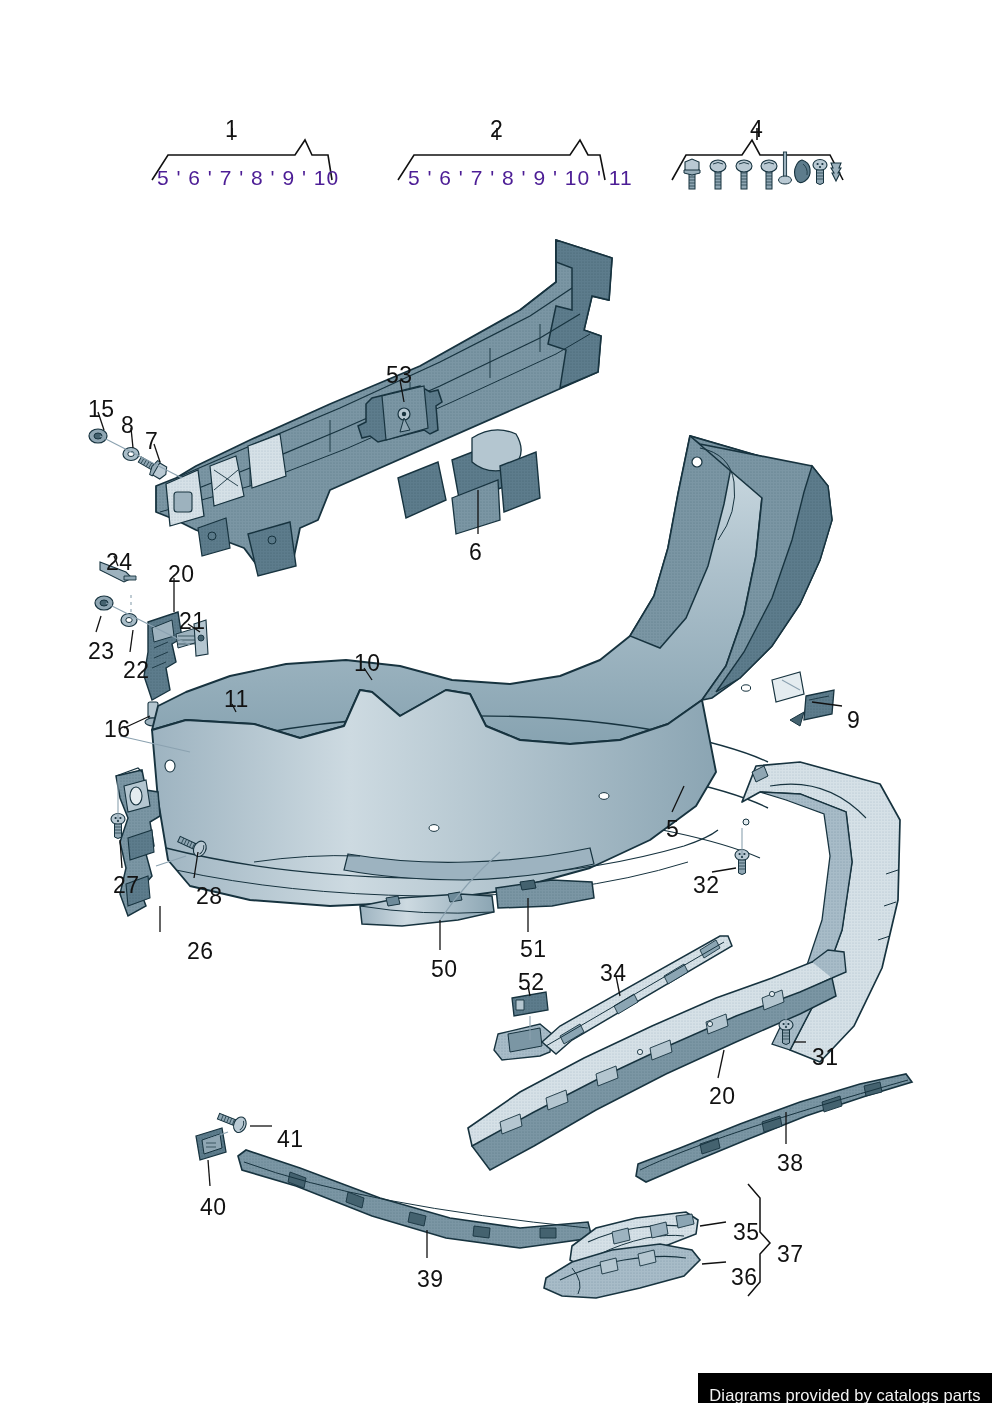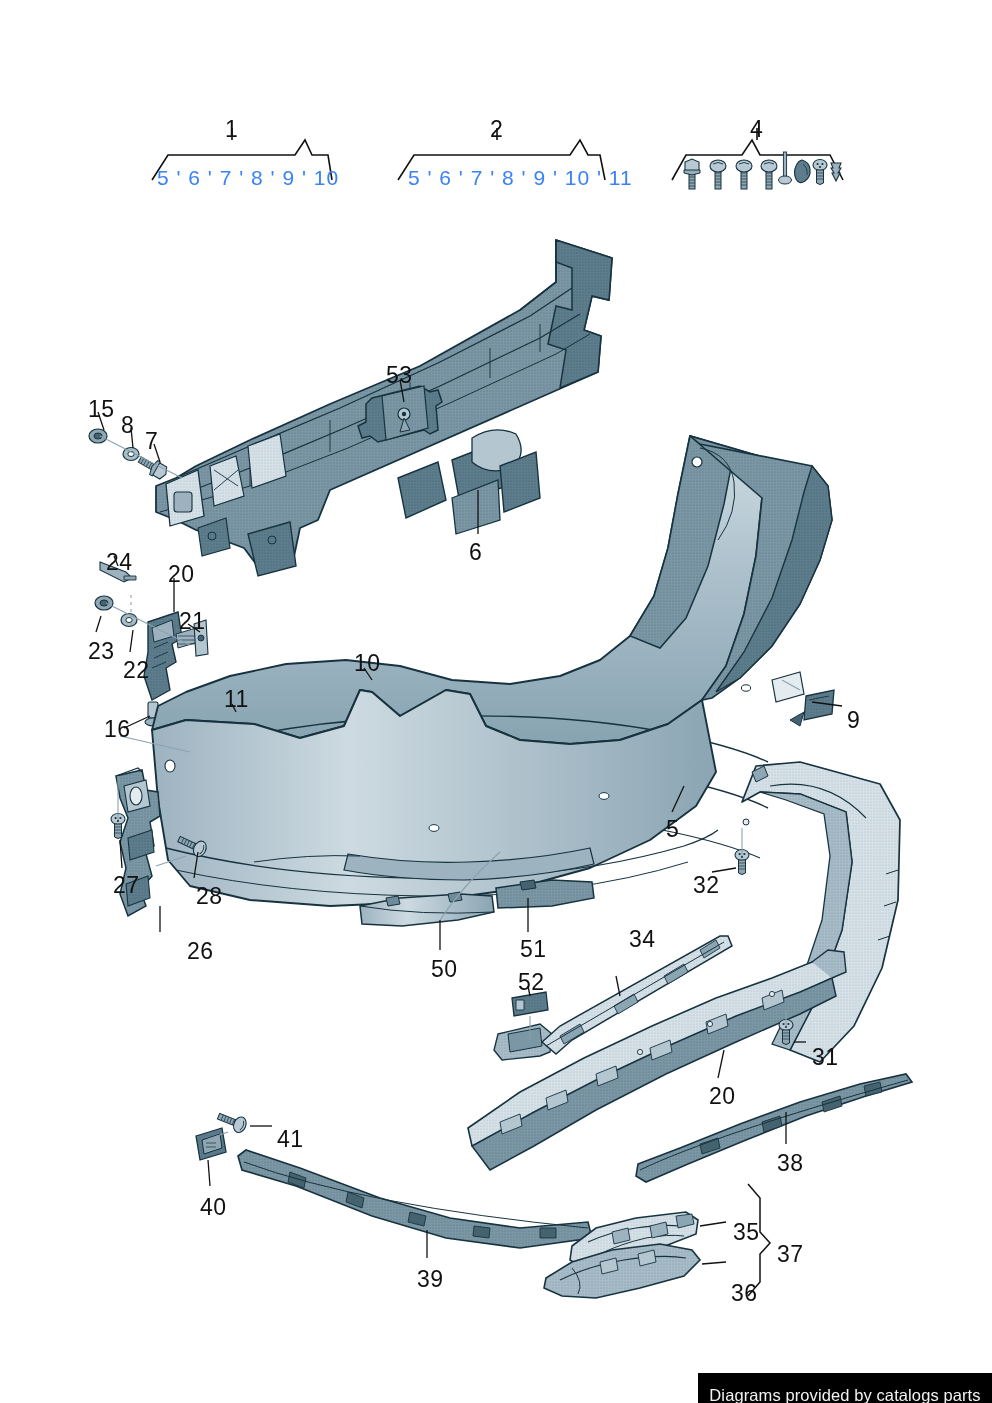--- a/index.html
+++ b/index.html
@@ -9,21 +9,21 @@
     font-family:"Liberation Sans","DejaVu Sans",sans-serif;
     color:#111;
   }
   #stage{position:absolute;inset:0;}
   svg.layer{position:absolute;top:0;left:0;width:992px;height:1403px;}
   .lbl{
     position:absolute;font-size:23px;font-weight:400;color:#111;
     letter-spacing:.5px;white-space:nowrap;line-height:1;
   }
   .grp-txt{
-    position:absolute;font-size:21px;color:#3b82f6;white-space:nowrap;
+    position:absolute;font-size:21px;color:#4c1d95;white-space:nowrap;
     letter-spacing:1px;line-height:1;
   }
   .grp-num{
     position:absolute;font-size:23px;color:#111;white-space:nowrap;line-height:1;
   }
   #watermark{
     position:absolute;left:698px;top:1373px;width:294px;height:44px;
     background:#000;color:#f2f2f2;font-size:16.5px;
     display:flex;align-items:center;justify-content:center;
     letter-spacing:.1px;
@@ -467,28 +467,28 @@
   <div class="lbl" style="left:104px;top:718px;">16</div>
   <div class="lbl" style="left:113px;top:874px;">27</div>
   <div class="lbl" style="left:196px;top:885px;">28</div>
   <div class="lbl" style="left:151px;top:940px;margin-left:36px;">26</div>
   <div class="lbl" style="left:666px;top:818px;">5</div>
   <div class="lbl" style="left:847px;top:709px;">9</div>
   <div class="lbl" style="left:693px;top:874px;">32</div>
   <div class="lbl" style="left:431px;top:958px;">50</div>
   <div class="lbl" style="left:520px;top:938px;">51</div>
   <div class="lbl" style="left:518px;top:971px;">52</div>
-  <div class="lbl" style="left:600px;top:928px;margin-left:29px;">34</div>
+  <div class="lbl" style="left:600px;top:962px;">34</div>
   <div class="lbl" style="left:709px;top:1085px;">20</div>
   <div class="lbl" style="left:812px;top:1046px;">31</div>
   <div class="lbl" style="left:777px;top:1152px;">38</div>
   <div class="lbl" style="left:277px;top:1128px;">41</div>
   <div class="lbl" style="left:200px;top:1196px;">40</div>
   <div class="lbl" style="left:417px;top:1268px;">39</div>
   <div class="lbl" style="left:733px;top:1221px;">35</div>
-  <div class="lbl" style="left:731px;top:1266px;margin-top:16px;">36</div>
+  <div class="lbl" style="left:731px;top:1266px;">36</div>
   <div class="lbl" style="left:777px;top:1243px;">37</div>
 
   <div id="watermark">
     <span>Diagrams provided by catalogs parts</span>
   </div>
 
 </div>
 
 </body></html>

